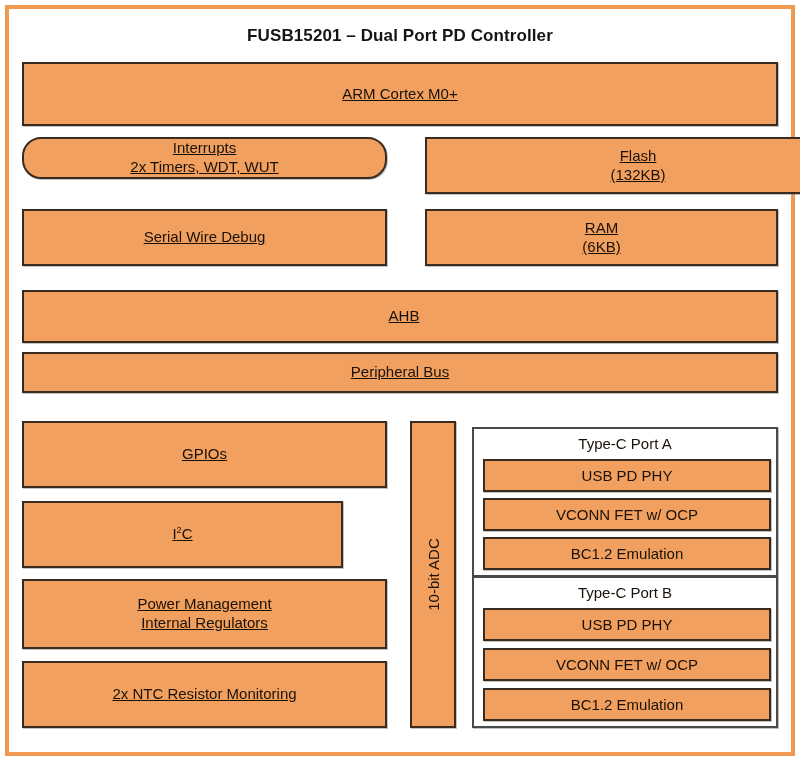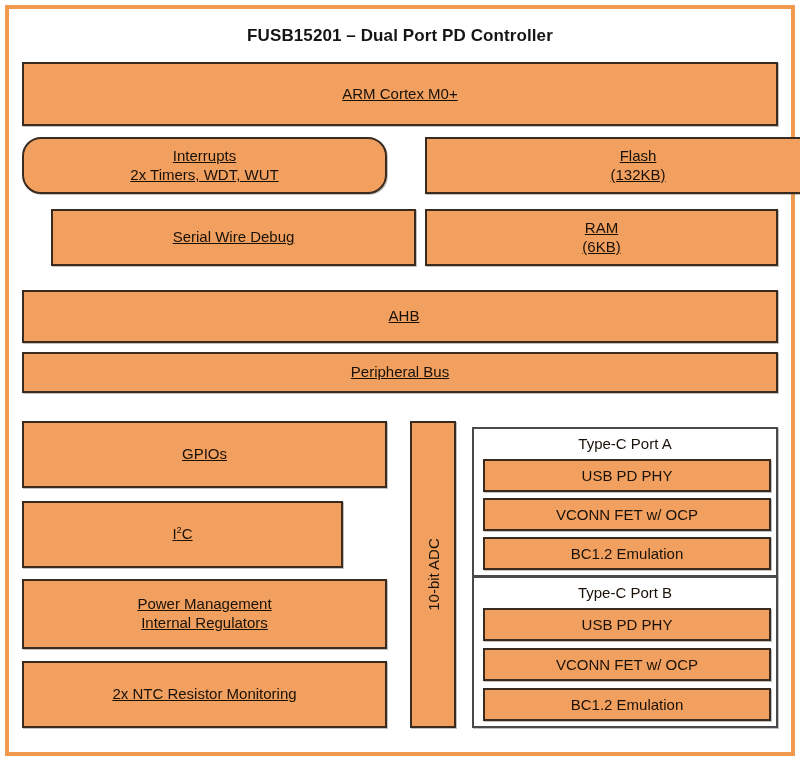--- a/index.html
+++ b/index.html
@@ -105,35 +105,35 @@
 </head>
 <body>
 
 <div class="canvas">
   <div class="frame"></div>
 
   <div class="title">FUSB15201 – Dual Port PD Controller</div>
 
   <div class="blk" style="left:22px;top:62px;width:756px;height:64px;">ARM Cortex M0+</div>
 
-  <div class="blk" style="left:22px;top:137px;width:365px;height:57px;border-radius:19px;">
+  <div class="blk" style="left:22px;top:137px;width:365px;height:42px;border-radius:19px;">
     <span class="lines">
       <span>Interrupts</span>
       <span>2x Timers, WDT, WUT</span>
     </span>
   </div>
 
   <div class="blk" style="left:425px;top:137px;width:426px;height:57px;">
     <span class="lines">
       <span>Flash</span>
       <span>(132KB)</span>
     </span>
   </div>
 
-  <div class="blk" style="left:22px;top:209px;width:365px;height:57px;margin-left:29px;">Serial Wire Debug</div>
+  <div class="blk" style="left:22px;top:209px;width:365px;height:57px;">Serial Wire Debug</div>
 
   <div class="blk" style="left:425px;top:209px;width:353px;height:57px;">
     <span class="lines">
       <span>RAM</span>
       <span>(6KB)</span>
     </span>
   </div>
 
   <div class="blk" style="left:22px;top:290px;width:756px;height:53px;padding-left:8px;">AHB</div>
 

